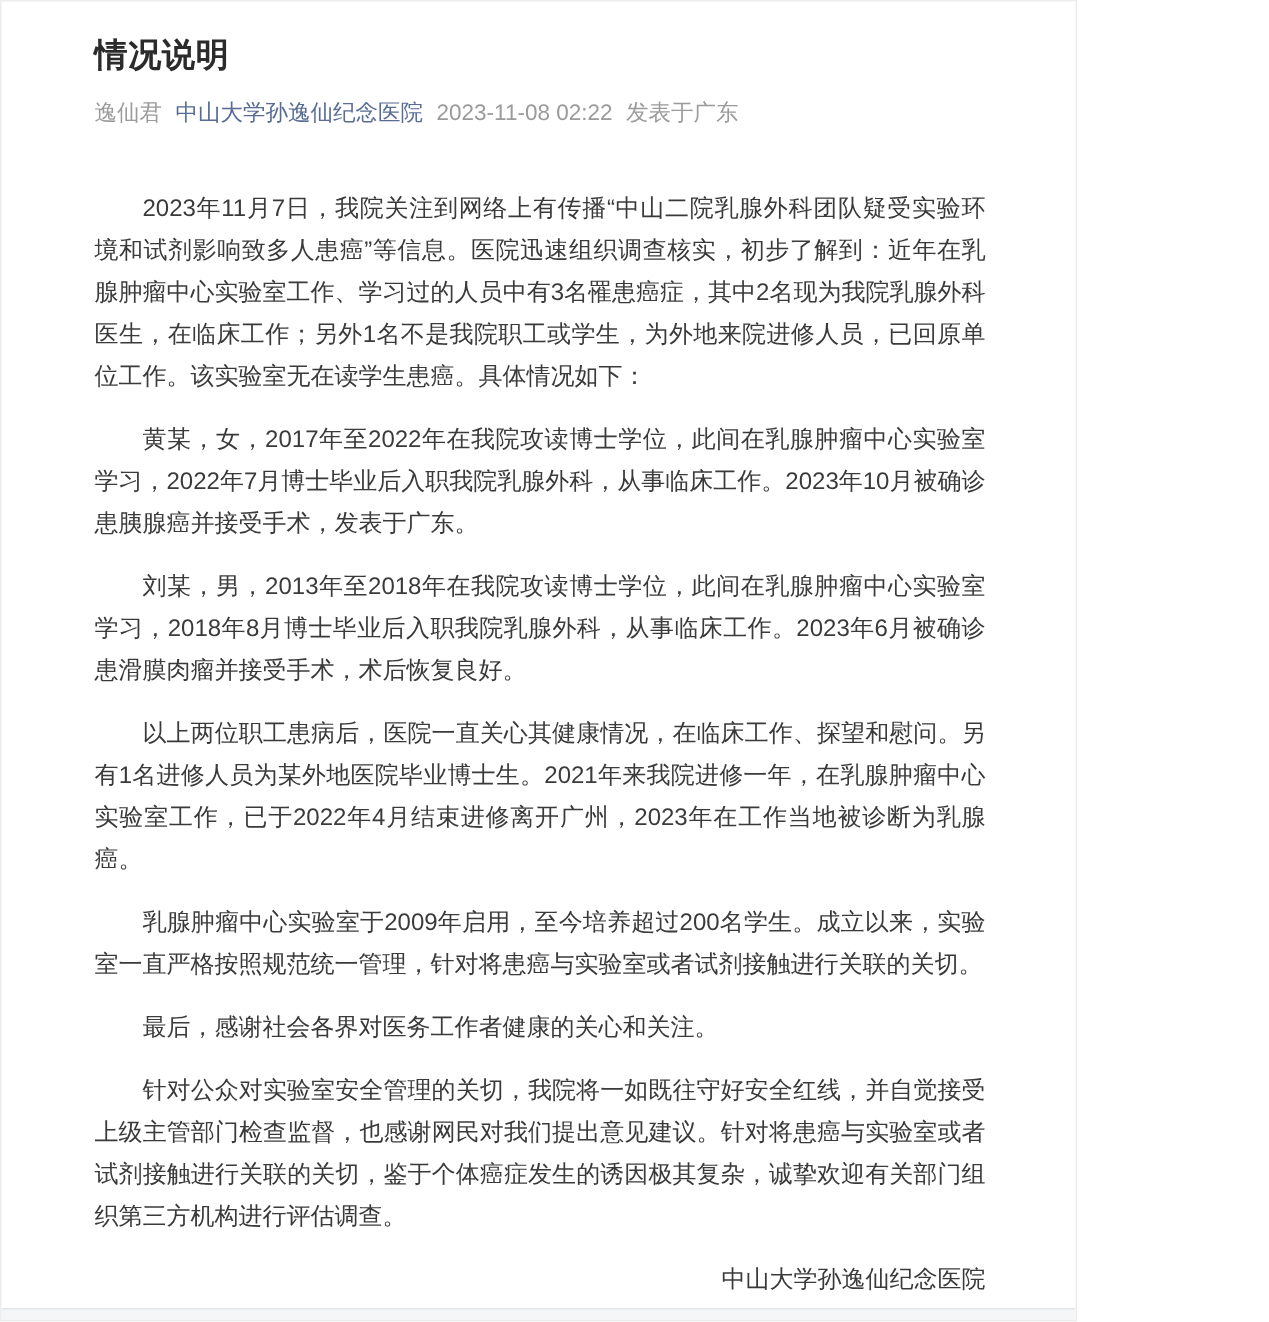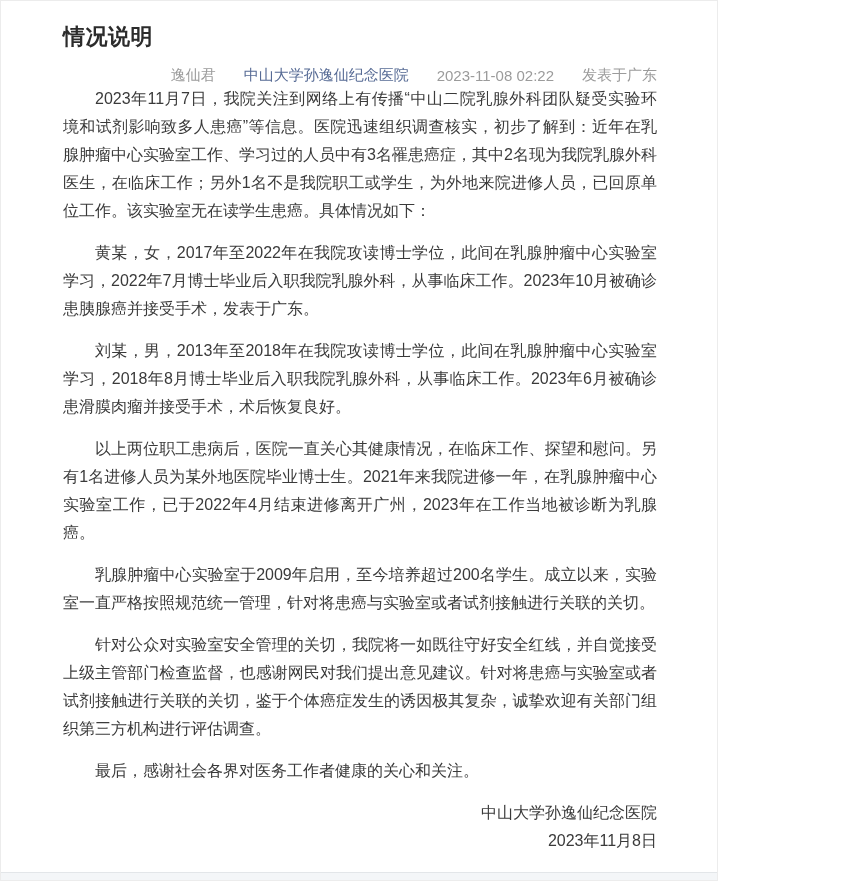--- a/index.html
+++ b/index.html
@@ -24,32 +24,32 @@
     margin: 21px 0 0 0;
     font-size: 22px;
     font-weight: 700;
     color: #2b2b2b;
     letter-spacing: 0.5px;
   }
   .meta-row {
     margin-top: 14px;
     display: flex;
     align-items: center;
-    gap: 28px;
+    gap: 9px;
     font-size: 15px;
     white-space: nowrap;
-    justify-content: flex-end;
   }
   .meta-gray   { color: #9b9b9b; }
   .meta-account {
     color: #576b95;
     font-weight: 500;
     cursor: pointer;
   }
   .article-body {
+    margin-top: 41px;
   }
   .article-body p {
     margin: 0 0 14px 0;
     font-size: 16px;
     line-height: 28px;
     color: #3a3a3a;
     text-align: justify;
     text-indent: 2em;
     word-break: break-all;
   }
@@ -86,22 +86,22 @@
       <span class="meta-gray">2023-11-08 02:22</span>
       <span class="meta-gray">发表于广东</span>
     </div>
 
     <div class="article-body">
       <p>2023年11月7日，我院关注到网络上有传播“中山二院乳腺外科团队疑受实验环境和试剂影响致多人患癌”等信息。医院迅速组织调查核实，初步了解到：近年在乳腺肿瘤中心实验室工作、学习过的人员中有3名罹患癌症，其中2名现为我院乳腺外科医生，在临床工作；另外1名不是我院职工或学生，为外地来院进修人员，已回原单位工作。该实验室无在读学生患癌。具体情况如下：</p>
       <p>黄某，女，2017年至2022年在我院攻读博士学位，此间在乳腺肿瘤中心实验室学习，2022年7月博士毕业后入职我院乳腺外科，从事临床工作。2023年10月被确诊患胰腺癌并接受手术，发表于广东。</p>
       <p>刘某，男，2013年至2018年在我院攻读博士学位，此间在乳腺肿瘤中心实验室学习，2018年8月博士毕业后入职我院乳腺外科，从事临床工作。2023年6月被确诊患滑膜肉瘤并接受手术，术后恢复良好。</p>
       <p>以上两位职工患病后，医院一直关心其健康情况，在临床工作、探望和慰问。另有1名进修人员为某外地医院毕业博士生。2021年来我院进修一年，在乳腺肿瘤中心实验室工作，已于2022年4月结束进修离开广州，2023年在工作当地被诊断为乳腺癌。</p>
       <p>乳腺肿瘤中心实验室于2009年启用，至今培养超过200名学生。成立以来，实验室一直严格按照规范统一管理，针对将患癌与实验室或者试剂接触进行关联的关切。</p>
+      <p>最后，感谢社会各界对医务工作者健康的关心和关注。</p>
       <p>针对公众对实验室安全管理的关切，我院将一如既往守好安全红线，并自觉接受上级主管部门检查监督，也感谢网民对我们提出意见建议。针对将患癌与实验室或者试剂接触进行关联的关切，鉴于个体癌症发生的诱因极其复杂，诚挚欢迎有关部门组织第三方机构进行评估调查。</p>
-      <p>最后，感谢社会各界对医务工作者健康的关心和关注。</p>
     </div>
 
     <div class="signature">
       <div>中山大学孙逸仙纪念医院</div>
       <div>2023年11月8日</div>
     </div>
 
   </div>
 
   <div class="page-bottom-edge"></div>

